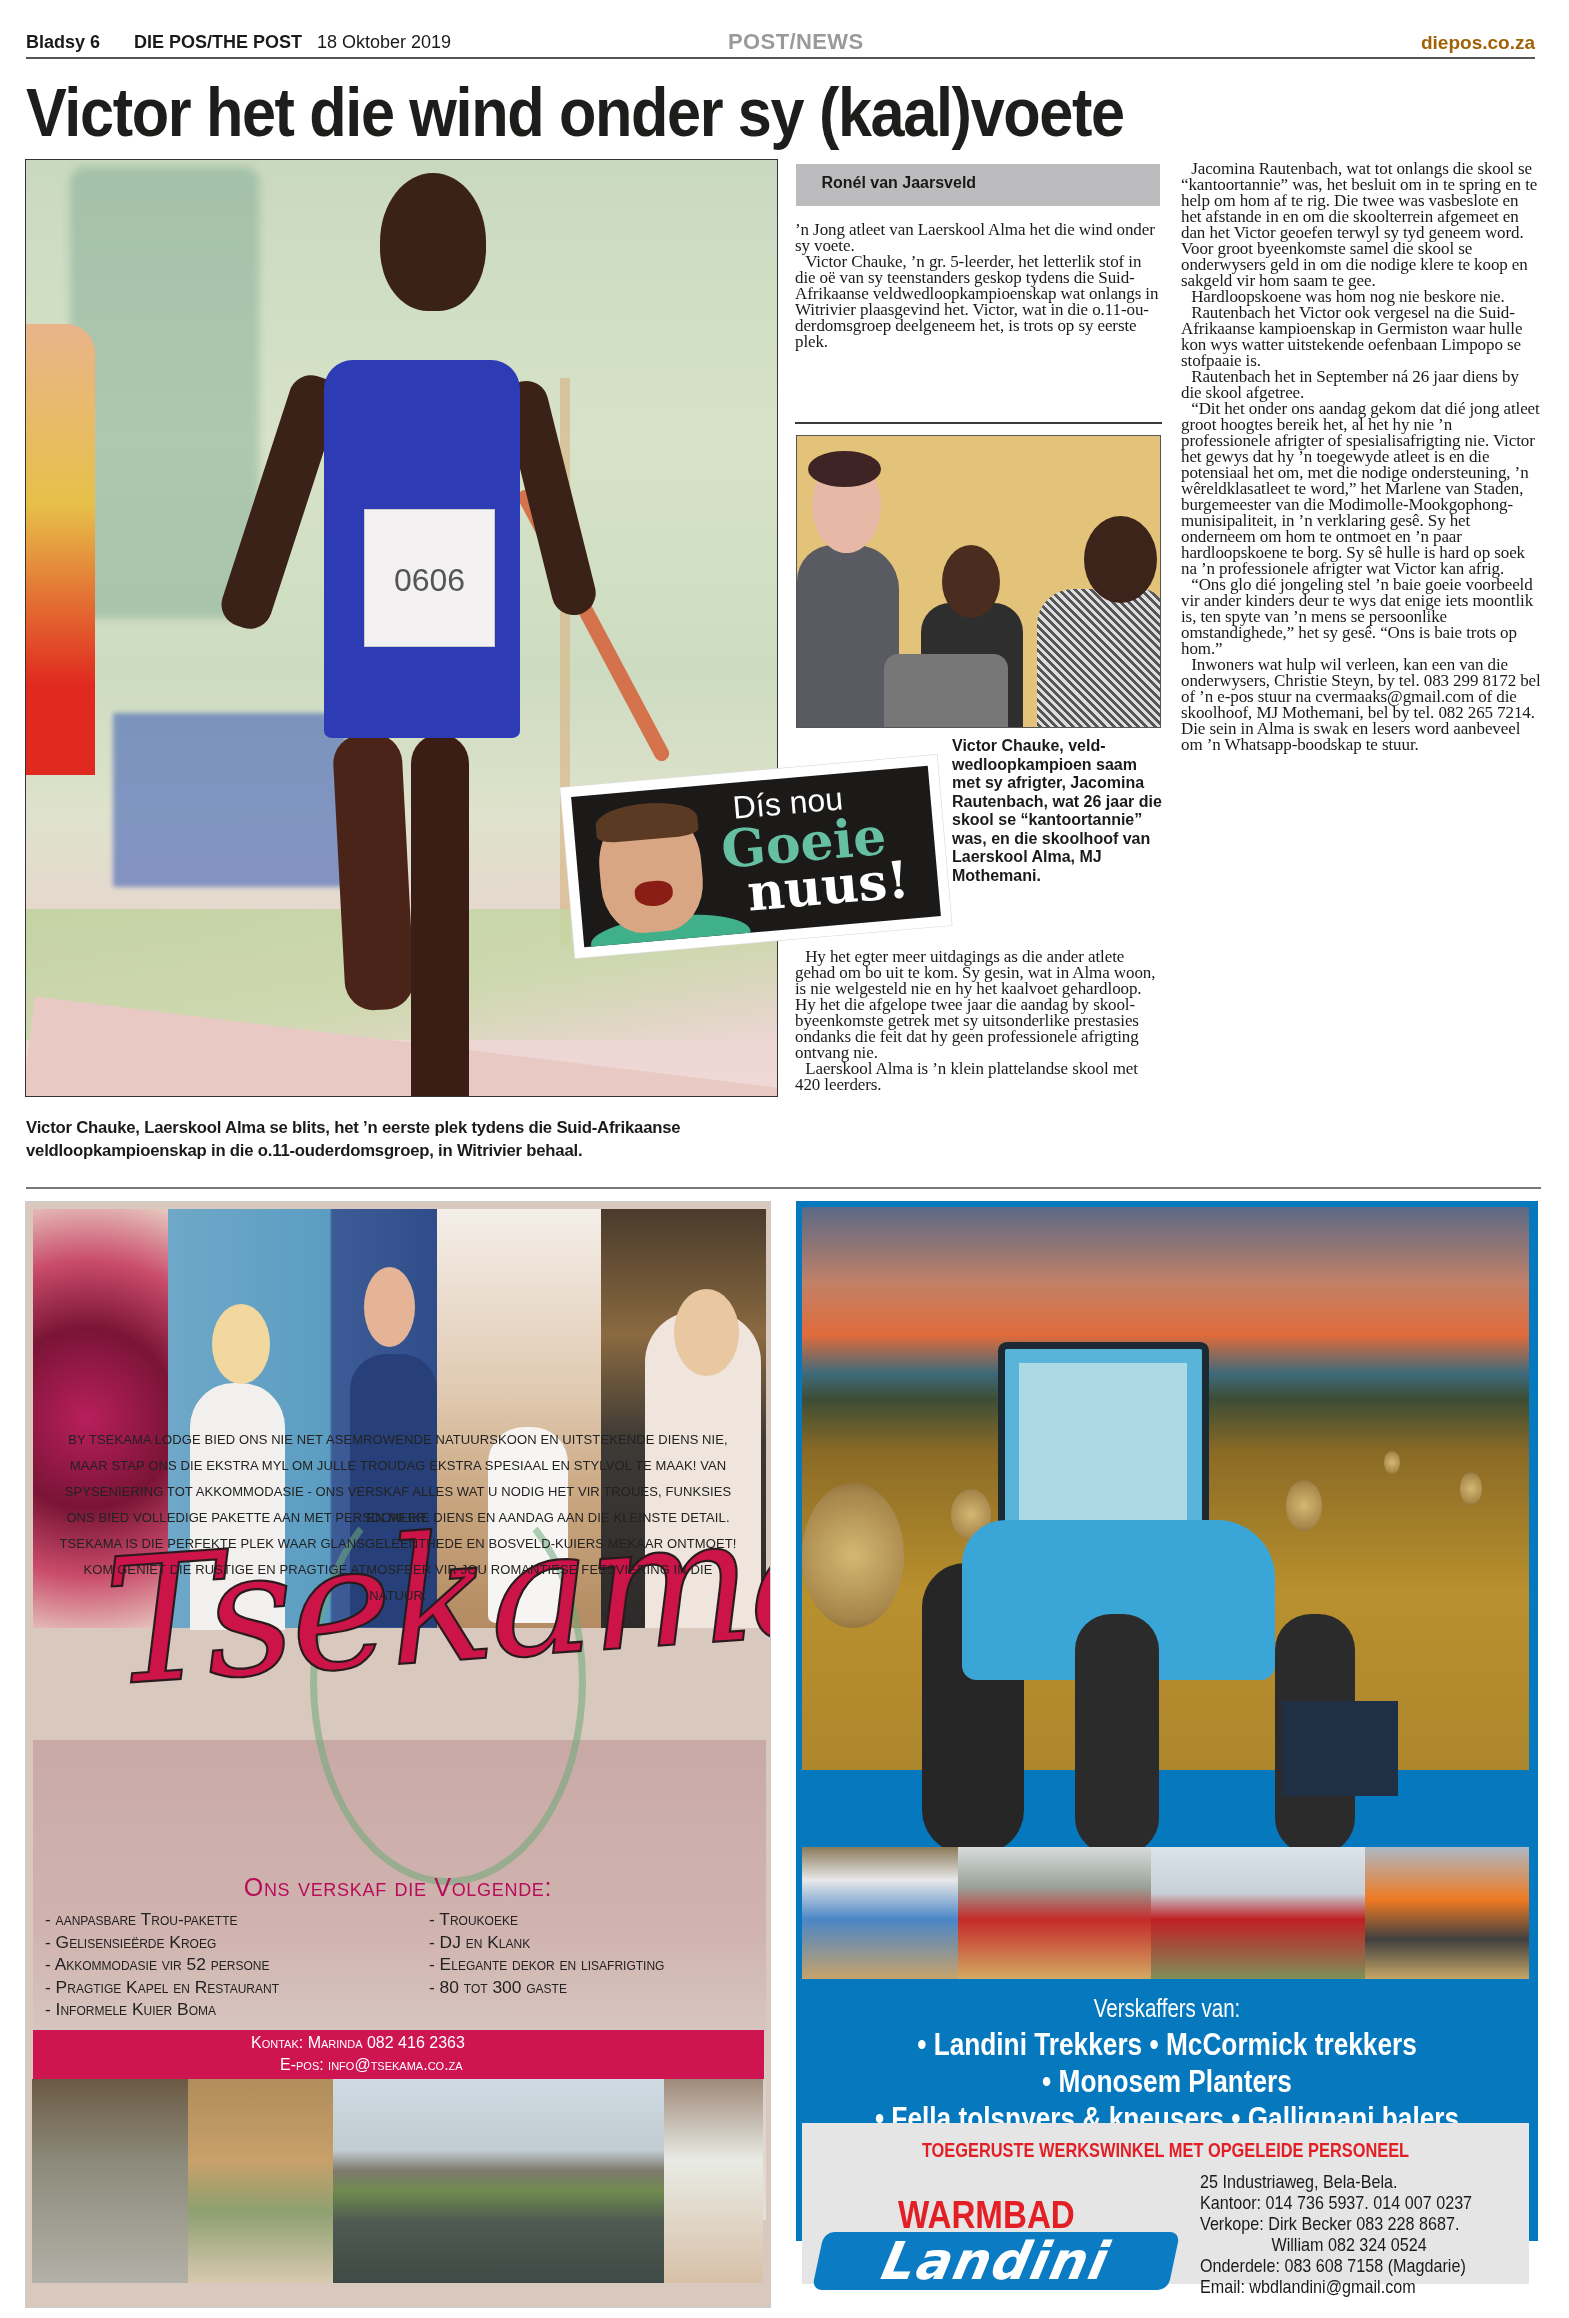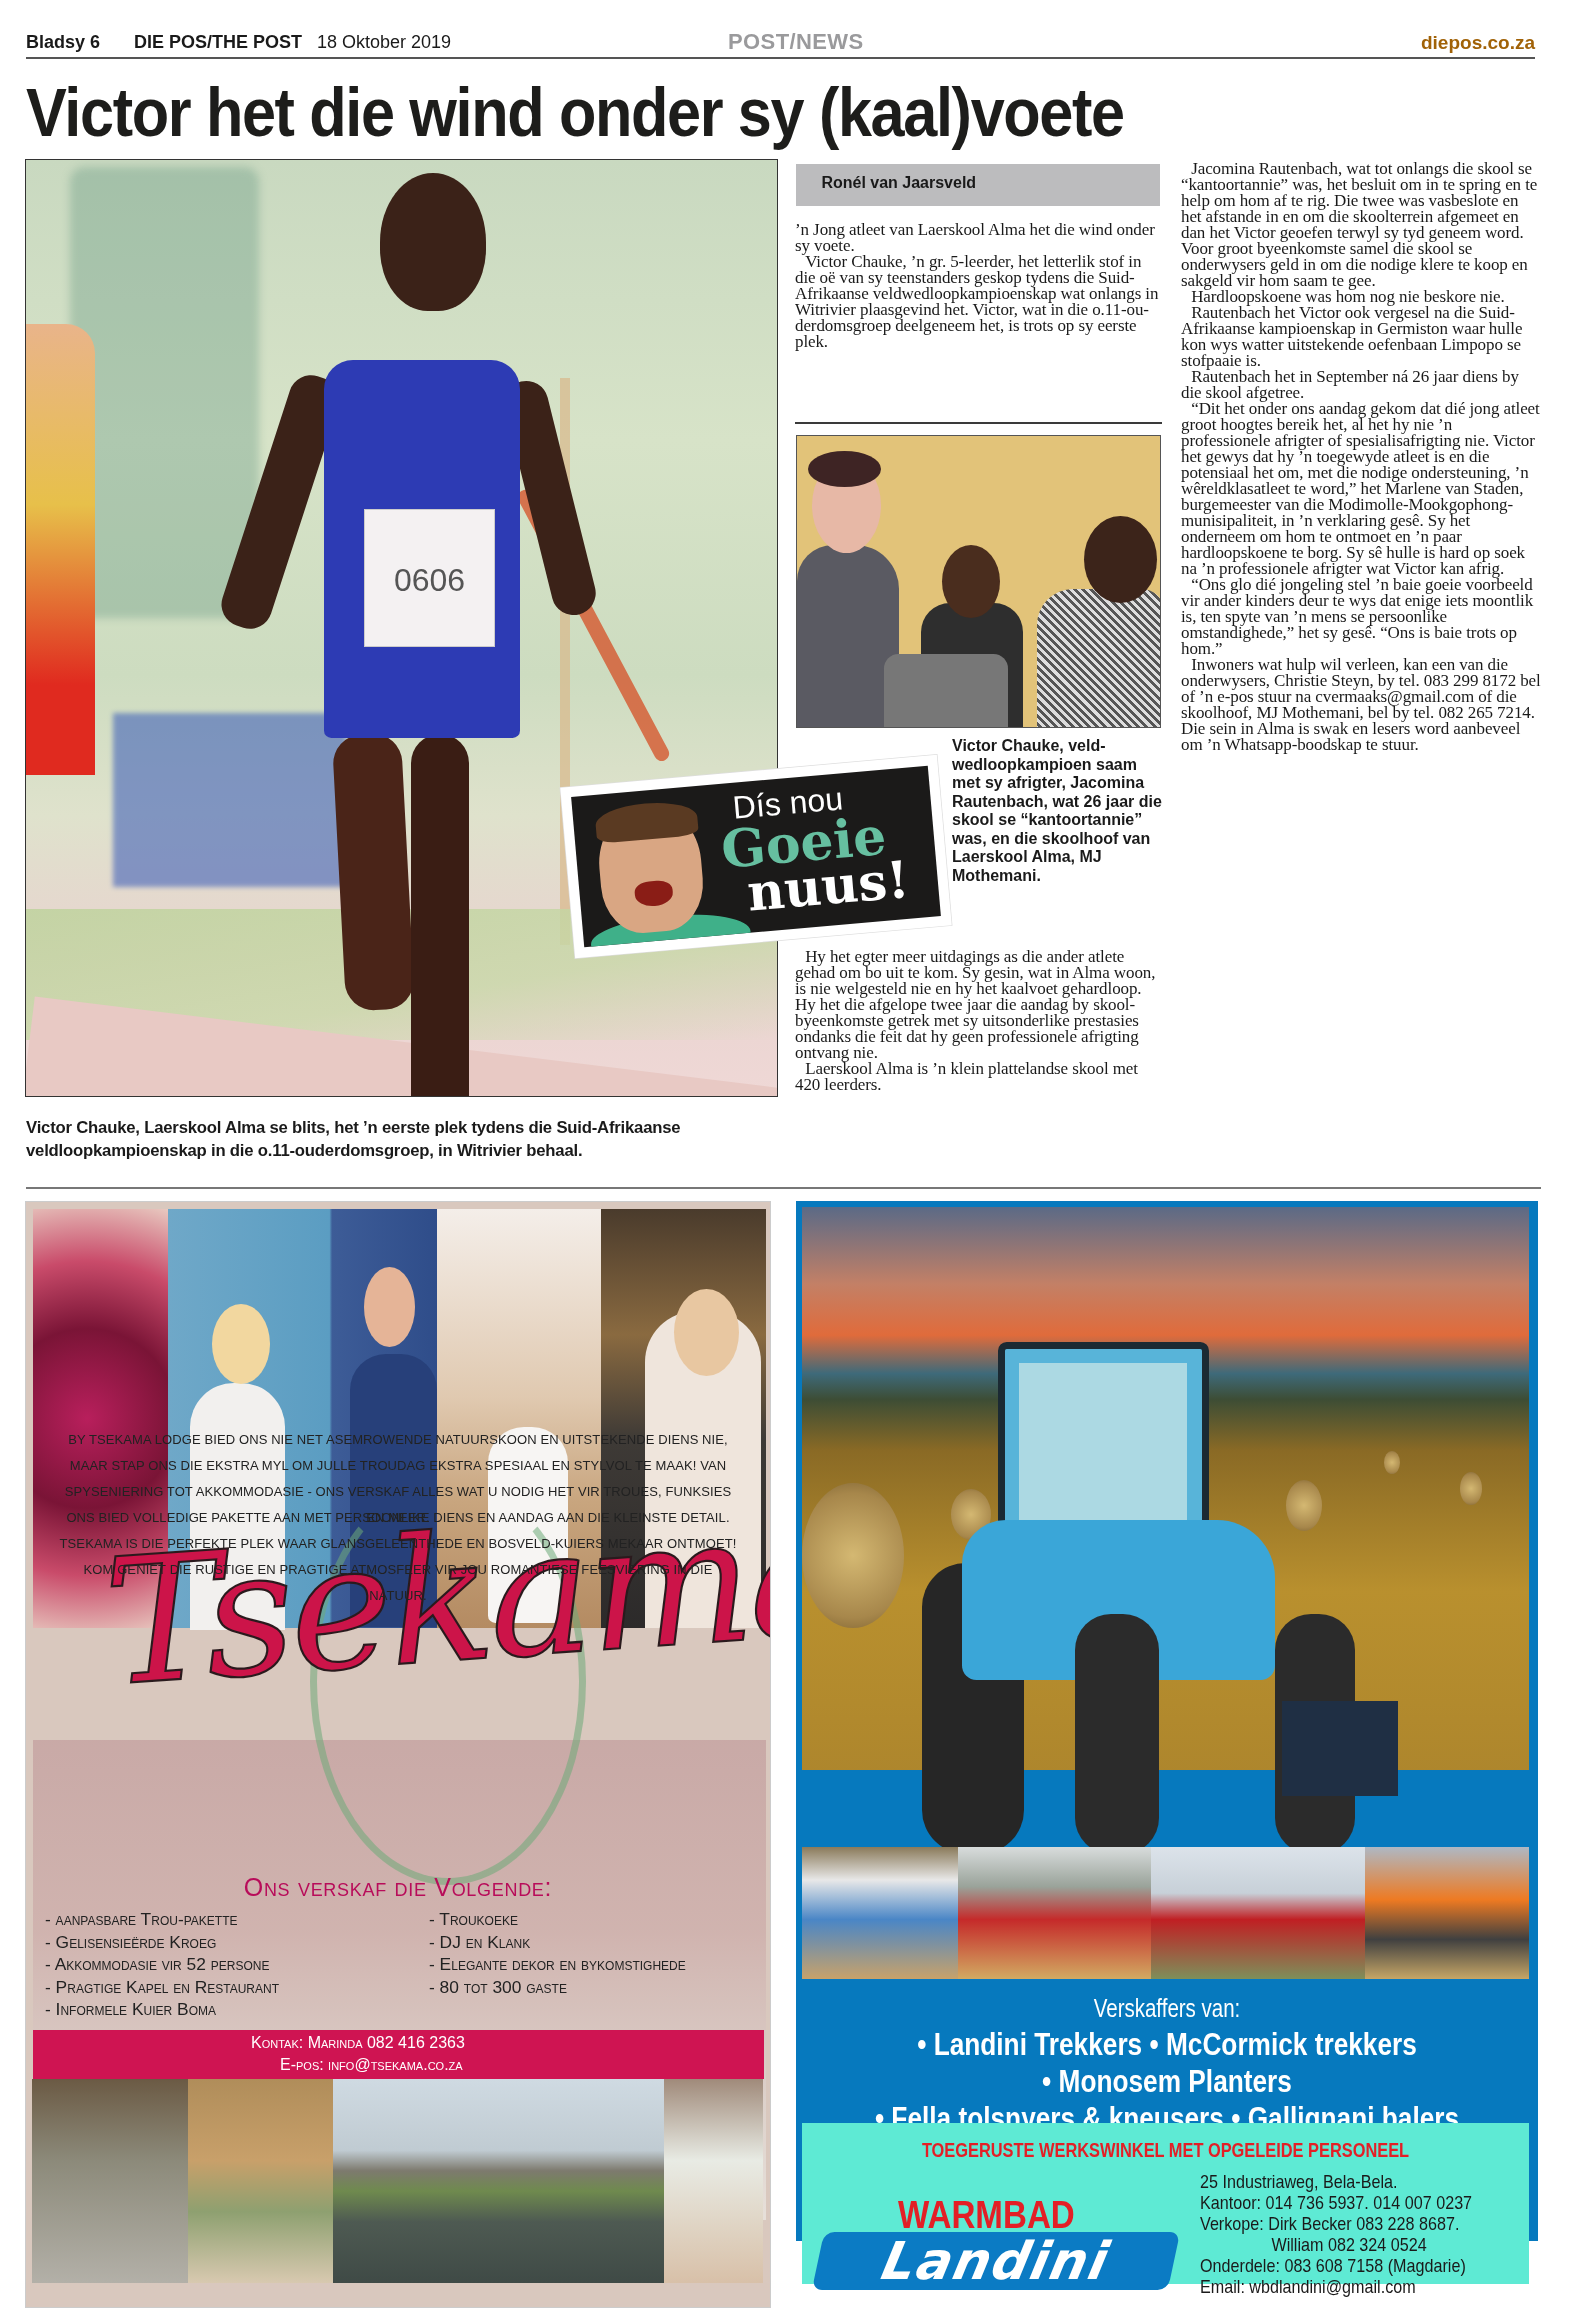--- a/index.html
+++ b/index.html
@@ -127,21 +127,21 @@
   .ld-strip { position: absolute; left: 5.8px; top: 646px; width: 727px; height: 132px; display: flex; }
   .ld-strip div { height: 100%; }
   .ld-s1 { width: 156px; background: linear-gradient(180deg, #8a7a5a 0%, #e8e8e8 25%, #4a86c6 55%, #c8a26a 100%); }
   .ld-s2 { width: 193px; background: linear-gradient(180deg, #d8dcdc 0%, #9aa39a 30%, #c52a2a 55%, #d2aa62 100%); }
   .ld-s3 { width: 214px; background: linear-gradient(180deg, #dce3ea 0%, #c7d0d8 35%, #c01f23 55%, #7e8f5a 100%); }
   .ld-s4 { width: 164px; background: linear-gradient(180deg, #aeb8c4 0%, #ee7a22 40%, #404040 70%, #c6a666 100%); }
   .ld-copy { position: absolute; left: 0; width: 742px; text-align: center; color: #fff; font-family: "Liberation Sans", sans-serif; }
   .ld-intro { top: 793px; font-size: 25px; transform: scaleX(0.82); }
   .ld-items { top: 825px; font-size: 32px; font-weight: bold; line-height: 37px; transform: scaleX(0.82); }
   .ld-items div { white-space: nowrap; }
-  .ld-box { position: absolute; left: 5.8px; top: 922px; width: 727px; height: 161px; background: #5eead4; }
+  .ld-box { position: absolute; left: 5.8px; top: 922px; width: 727px; height: 161px; background: #e5e5e5; }
   .ld-workshop { position: absolute; left: 0; width: 727px; top: 14.5px; text-align: center; font-family: "Liberation Sans", sans-serif; font-weight: bold; font-size: 21px; color: #e31f26; transform: scaleX(0.78); }
   .ld-warmbad { position: absolute; left: 96px; top: 70px; font-family: "Liberation Sans", sans-serif; font-weight: bold; font-size: 39px; color: #e31f26; transform: scaleX(0.85); transform-origin: left; }
   .ld-logo { position: absolute; left: 16px; top: 109px; width: 356px; height: 58px; background: #0b7bc4; border-radius: 10.2px; transform: skewX(-12deg); }
   .ld-logo span { position: absolute; left: 0; right: 0; top: -1.5px; text-align: center; font-family: "DejaVu Sans", sans-serif; font-weight: bold; font-style: italic; font-size: 52px; color: #fff; letter-spacing: 1.5px; }
   .ld-contacts { position: absolute; left: 398px; top: 48px; font-family: "Liberation Sans", sans-serif; font-size: 19px; line-height: 21px; transform: scaleX(0.85); transform-origin: left; white-space: nowrap; }
   .ld-contacts .indent { padding-left: 84px; }
 </style>
 </head>
 <body>
 
@@ -260,21 +260,21 @@
 <ul class="ts-list" style="left:45px; top:1908px;">
   <li>- aanpasbare Trou-pakette</li>
   <li>- Gelisensieërde Kroeg</li>
   <li>- Akkommodasie vir 52 persone</li>
   <li>- Pragtige Kapel en Restaurant</li>
   <li>- Informele Kuier Boma</li>
 </ul>
 <ul class="ts-list" style="left:429px; top:1908px;">
   <li>- Troukoeke</li>
   <li>- DJ en Klank</li>
-  <li>- Elegante dekor en bykomstighede</li>
+  <li>- Elegante dekor en lisafrigting</li>
   <li>- 80 tot 300 gaste</li>
 </ul>
 <div class="ts-contact" style="left:33px; top:2030px;">
   <span class="c1">Kontak:  Marinda 082 416 2363</span>
   <span class="c2">E-pos:  info@tsekama.co.za</span>
 </div>
 <div class="ts-row2" style="left:32px; top:2079px; height:204px;">
   <div class="ts-b1"></div>
   <div class="ts-b2"></div>
   <div class="ts-b3"></div>

